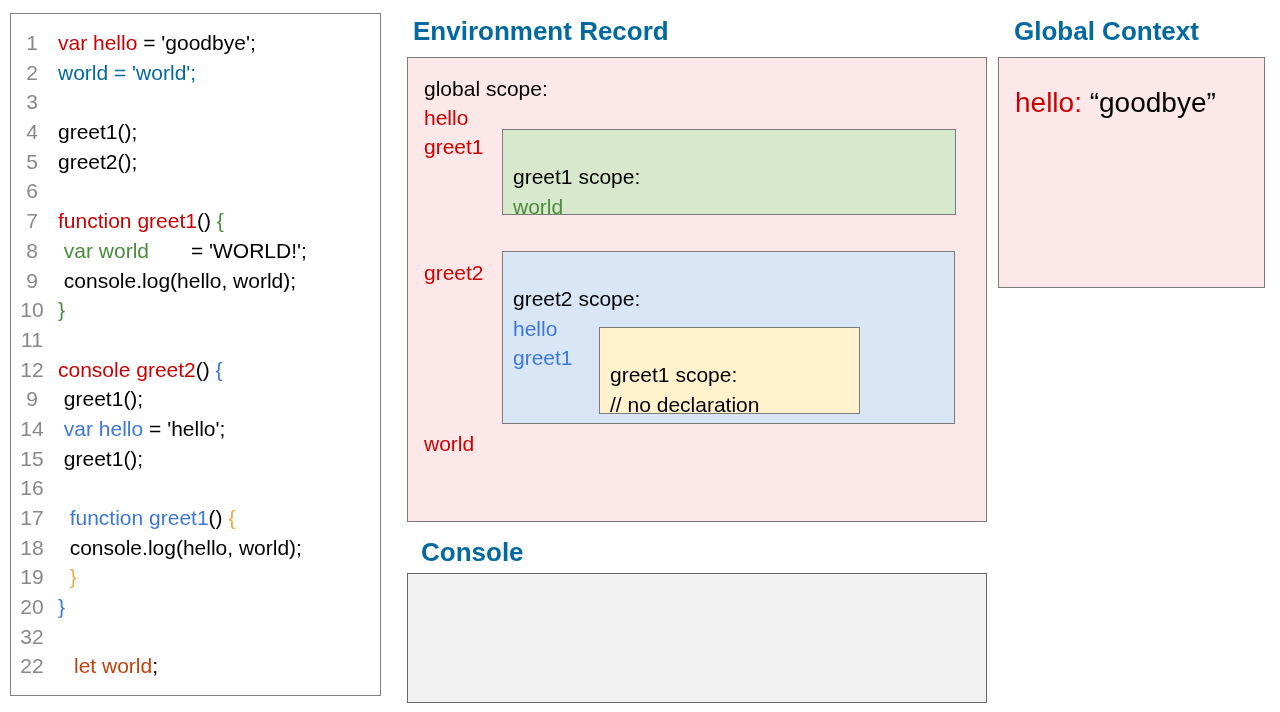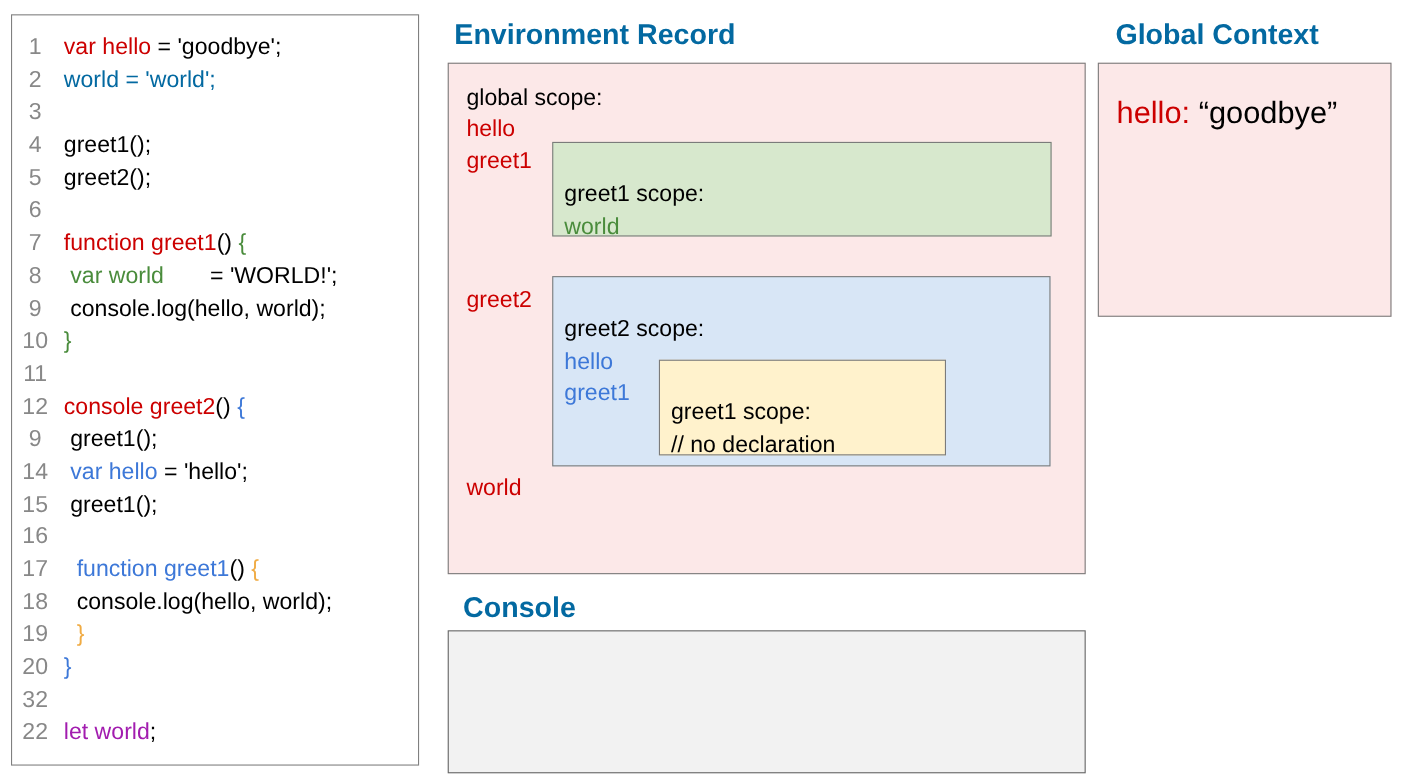--- a/index.html
+++ b/index.html
@@ -125,21 +125,21 @@
       <div class="code-line">
         <span class="line-num">20</span>
         <span class="line-code"><span style="color: rgb(61, 120, 216);">}</span></span>
       </div>
       <div class="code-line">
         <span class="line-num">32</span>
         <span class="line-code"></span>
       </div>
       <div class="code-line">
         <span class="line-num">22</span>
-        <span class="line-code"><span style="color: #a21caf;">let world</span><span style="color: rgb(0, 0, 0);">;</span></span>
+        <span class="line-code"><span style="color: #c2410c; margin-left: 16px;">let world</span><span style="color: rgb(0, 0, 0);">;</span></span>
       </div>
     </div>
 </div>
 
 <div class="sec-title" id="er-title">Environment Record</div>
 
 <div class="dbox" id="er-box" style="background-color: rgb(252, 232, 232);">
   <div class="er-label" id="er-l-gscope" style="color: rgb(0, 0, 0);">global scope:</div>
   <div class="er-label" id="er-l-hello" style="color: rgb(204, 0, 0);">hello</div>
   <div class="er-label" id="er-l-greet1" style="color: rgb(204, 0, 0);">greet1</div>

